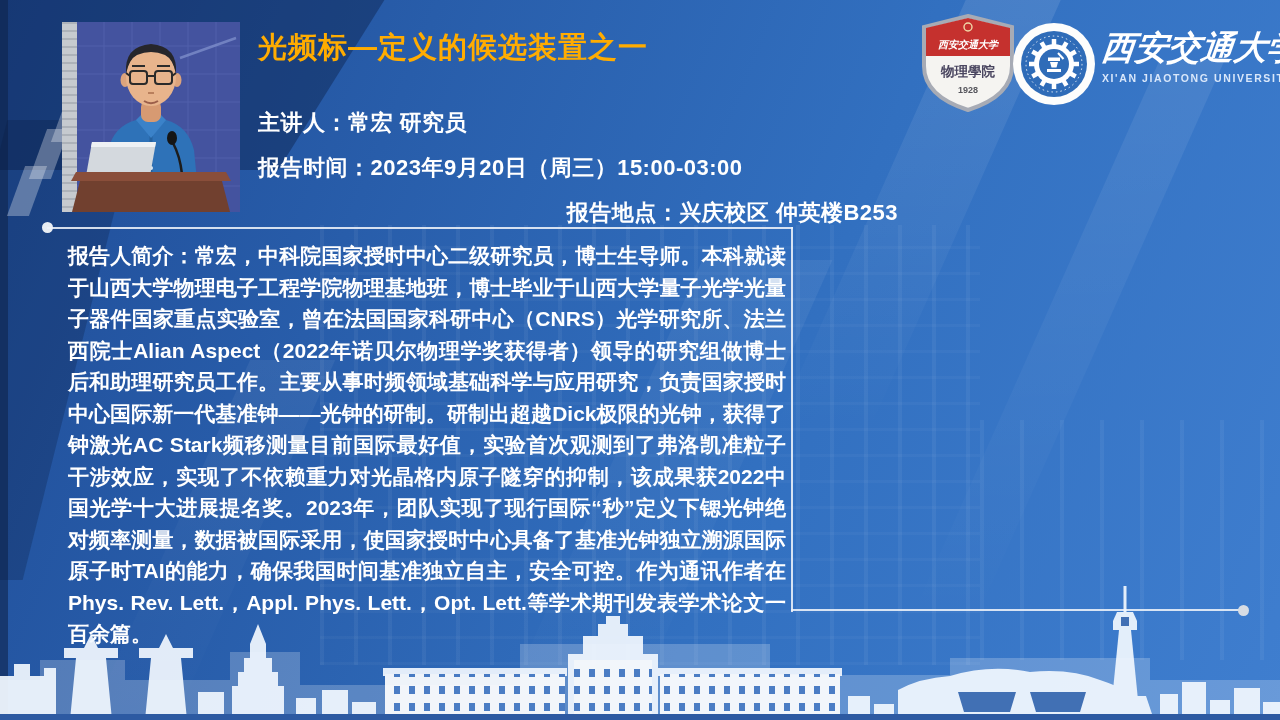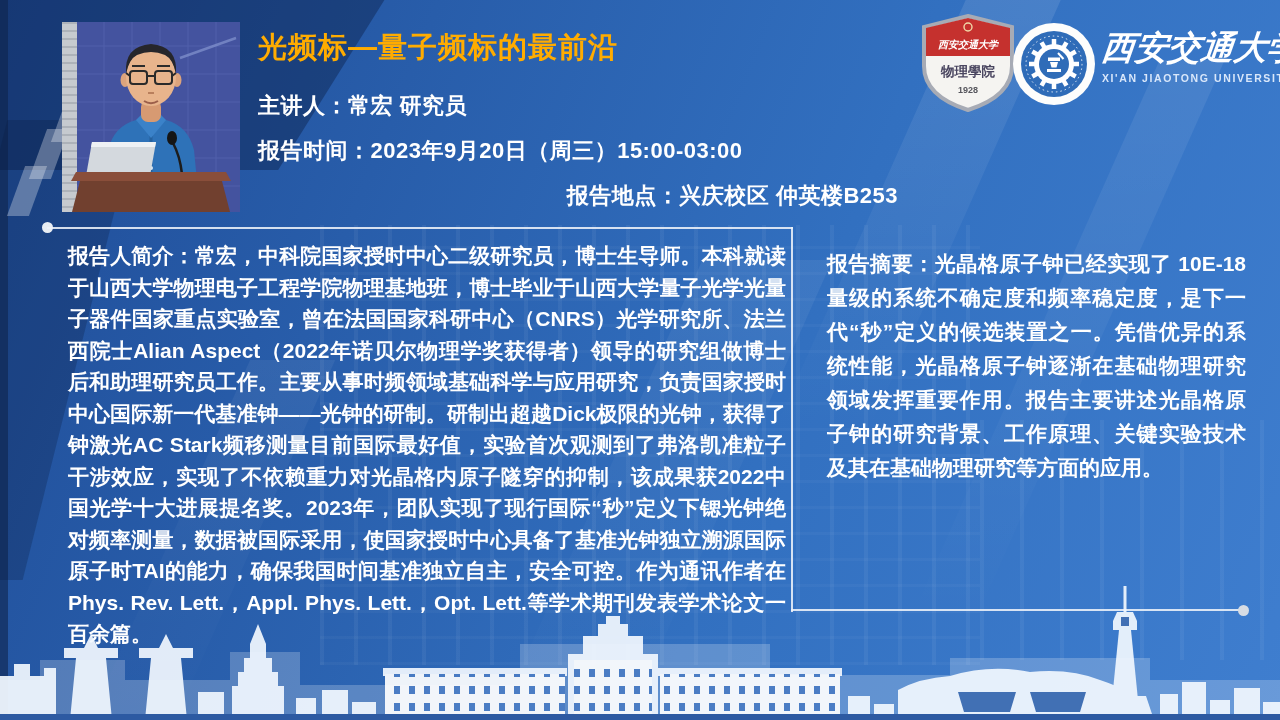--- a/index.html
+++ b/index.html
@@ -20,21 +20,21 @@
   .pg1{left:16px;top:166px;} .pg2{left:38px;top:129px;} .pg3{left:60px;top:92px;}
   .bldg{left:320px;top:225px;width:660px;height:440px;
     background:repeating-linear-gradient(90deg,rgba(255,255,255,.05) 0 4px,rgba(255,255,255,0) 4px 34px),
                repeating-linear-gradient(0deg,rgba(255,255,255,.03) 0 3px,rgba(255,255,255,0) 3px 26px);}
   .bldg2{left:980px;top:420px;width:300px;height:240px;
     background:repeating-linear-gradient(90deg,rgba(255,255,255,.05) 0 4px,rgba(255,255,255,0) 4px 40px);}
   
   .photo{left:62px;top:22px;width:178px;height:190px;}
   
   .title{left:258px;top:28px;width:640px;font-size:29px;color:#ffac00;letter-spacing:1px;}
-  .h-line{width:640px;color:#ffffff;font-size:22px;letter-spacing:.5px;}
+  .h-line{width:640px;color:#ffffff;font-size:22px;letter-spacing:.5px;margin-top:17px;}
   .speaker{left:258px;top:91px;} .time{left:258px;top:136px;} .loc{left:258px;top:181px;text-align:right;}
   
   .shield{left:918px;top:14px;width:100px;height:98px;}
   .seal{left:1012px;top:22px;width:84px;height:84px;}
   .wordmark{left:1102px;top:30px;width:170px;}
   .wm-zh{font-size:33px;color:#ffffff;font-style:italic;transform:skewX(-6deg);white-space:nowrap;line-height:36px;}
   .wm-en{font-size:10.5px;color:#d9e7fa;letter-spacing:1.6px;margin-top:6px;white-space:nowrap;}
   
   .conn{background:rgba(238,243,249,.88);}
   .dot{width:11px;height:11px;border-radius:50%;background:#e8edf3;}
@@ -101,21 +101,21 @@
     <g>
       <path d="M120,152 Q118,134 111,121" stroke="#1c1c1c" stroke-width="2.5" fill="none"></path>
       <ellipse cx="110" cy="116" rx="5" ry="7" fill="#151515"></ellipse>
     </g>
     <g>
       <path d="M14,150 h150 l5,9 H9 Z" fill="#8a4e3a"></path>
       <path d="M18,159 L160,159 L168,190 L10,190 Z" fill="#71402f"></path>
     </g>
   </svg>
 
-  <div class="layer title">光频标—量子频标的最前沿</div>
+  <div class="layer title">光频标—定义的候选装置之一</div>
   <div class="layer h-line speaker">主讲人：常宏  研究员</div>
   <div class="layer h-line time">报告时间：2023年9月20日（周三）15:00-03:00</div>
   <div class="layer h-line loc">报告地点：兴庆校区 仲英楼B253</div>
 
   <svg class="layer shield" viewBox="0 0 100 98">
     <defs>
         <clipPath id="shieldClip">
           <path d="M50,4 L92,14 V52 Q92,81 50,94 Q8,81 8,52 V14 Z"></path>
         </clipPath>
       </defs>
@@ -147,21 +147,20 @@
     <div class="wm-en">XI'AN JIAOTONG UNIVERSITY</div>
   </div>
 
   <div class="layer dot dot-l"></div>
   <div class="layer conn c-h1"></div>
   <div class="layer conn c-v"></div>
   <div class="layer conn c-h2"></div>
   <div class="layer dot dot-r"></div>
 
   <div class="layer bio">报告人简介：常宏，中科院国家授时中心二级研究员，博士生导师。本科就读于山西大学物理电子工程学院物理基地班，博士毕业于山西大学量子光学光量子器件国家重点实验室，曾在法国国家科研中心（CNRS）光学研究所、法兰西院士Alian Aspect（2022年诺贝尔物理学奖获得者）领导的研究组做博士后和助理研究员工作。主要从事时频领域基础科学与应用研究，负责国家授时中心国际新一代基准钟——光钟的研制。研制出超越Dick极限的光钟，获得了钟激光AC Stark频移测量目前国际最好值，实验首次观测到了弗洛凯准粒子干涉效应，实现了不依赖重力对光晶格内原子隧穿的抑制，该成果获2022中国光学十大进展提名奖。2023年，团队实现了现行国际“秒”定义下锶光钟绝对频率测量，数据被国际采用，使国家授时中心具备了基准光钟独立溯源国际原子时TAI的能力，确保我国时间基准独立自主，安全可控。作为通讯作者在Phys. Rev. Lett.，Appl. Phys. Lett.，Opt. Lett.等学术期刊发表学术论文一百余篇。</div>
-  <div class="layer abstract">报告摘要：光晶格原子钟已经实现了 10E-18 量级的系统不确定度和频率稳定度，是下一代“秒”定义的候选装置之一。凭借优异的系统性能，光晶格原子钟逐渐在基础物理研究领域发挥重要作用。报告主要讲述光晶格原子钟的研究背景、工作原理、关键实验技术及其在基础物理研究等方面的应用。</div>
 
   <svg class="skyline layer" viewBox="0 0 1280 140" preserveAspectRatio="none">
     <defs>
       <pattern id="wdw" width="15" height="17" patternUnits="userSpaceOnUse">
         <rect width="15" height="17" fill="#ffffff"></rect>
         <rect x="4" y="4" width="6" height="8" fill="#4a7cc4"></rect>
       </pattern>
     </defs>
     <path d="M0,140 V100 H40 V80 H125 V100 H230 V72 H300 V105 H520 V64 H770 V95 H950 V78 H1150 V100 H1280 V140 Z" fill="#ffffff" opacity=".22"></path>
     <g fill="#f2f8ff" opacity=".92">

